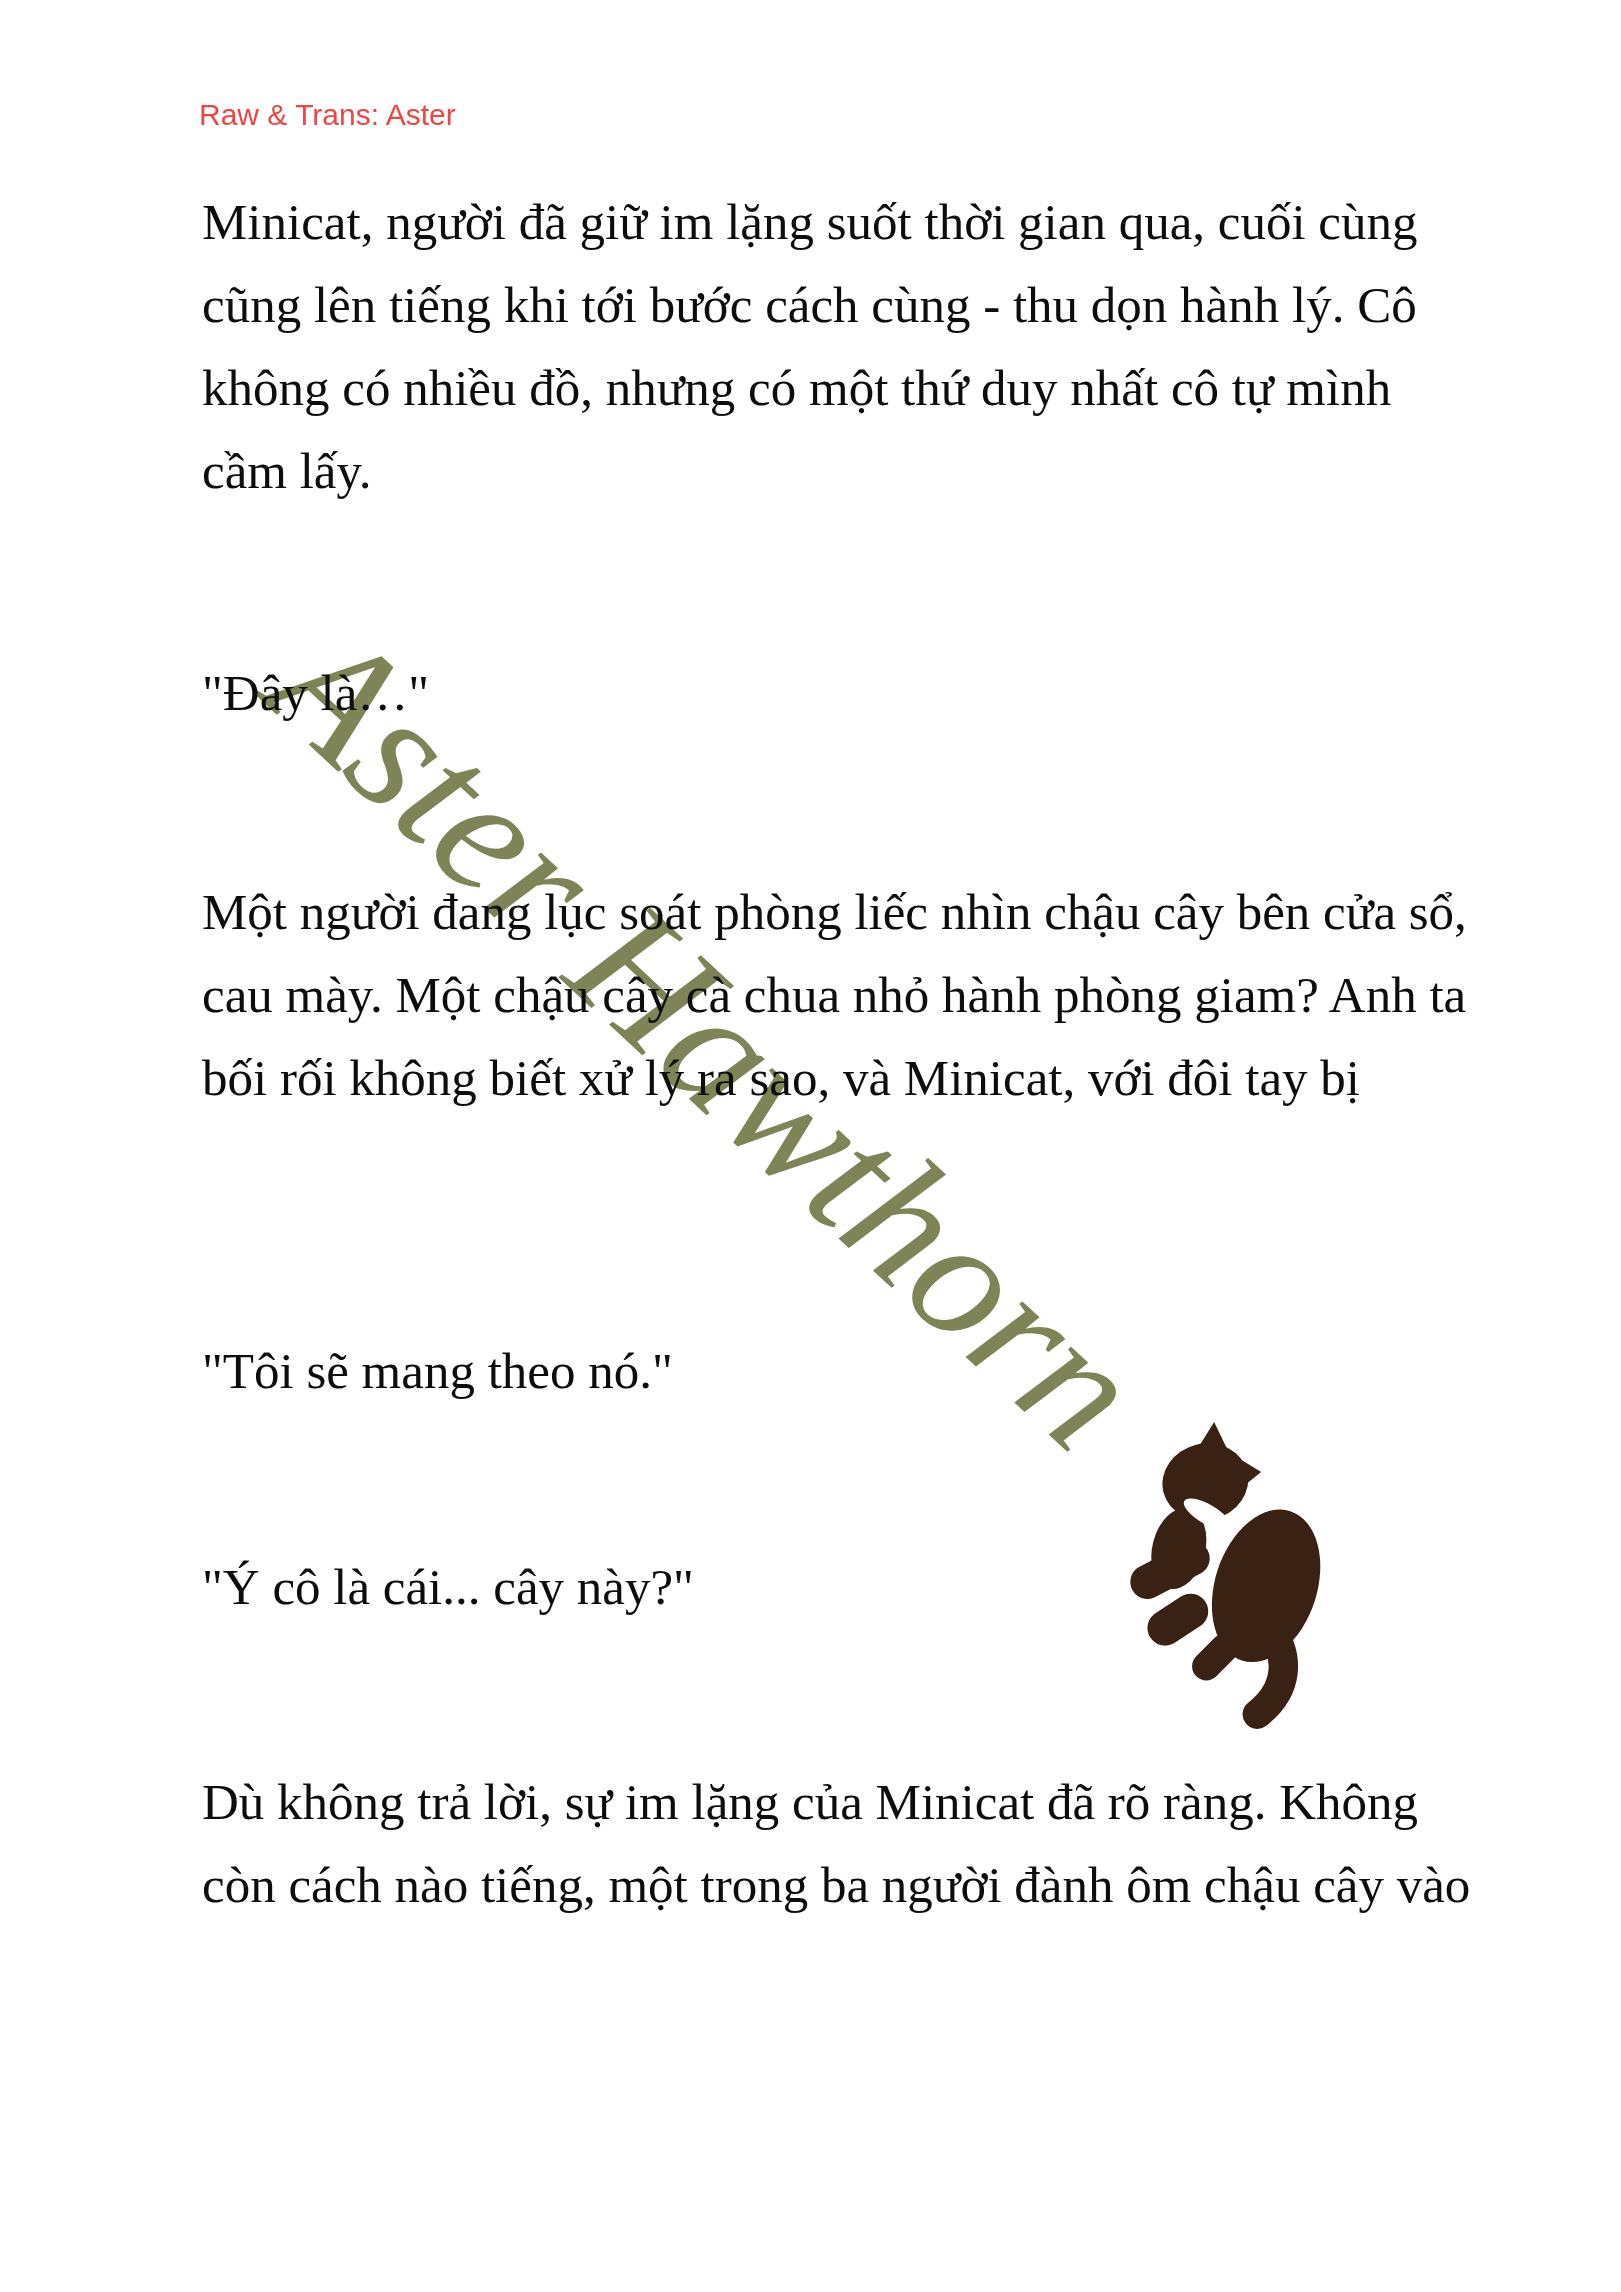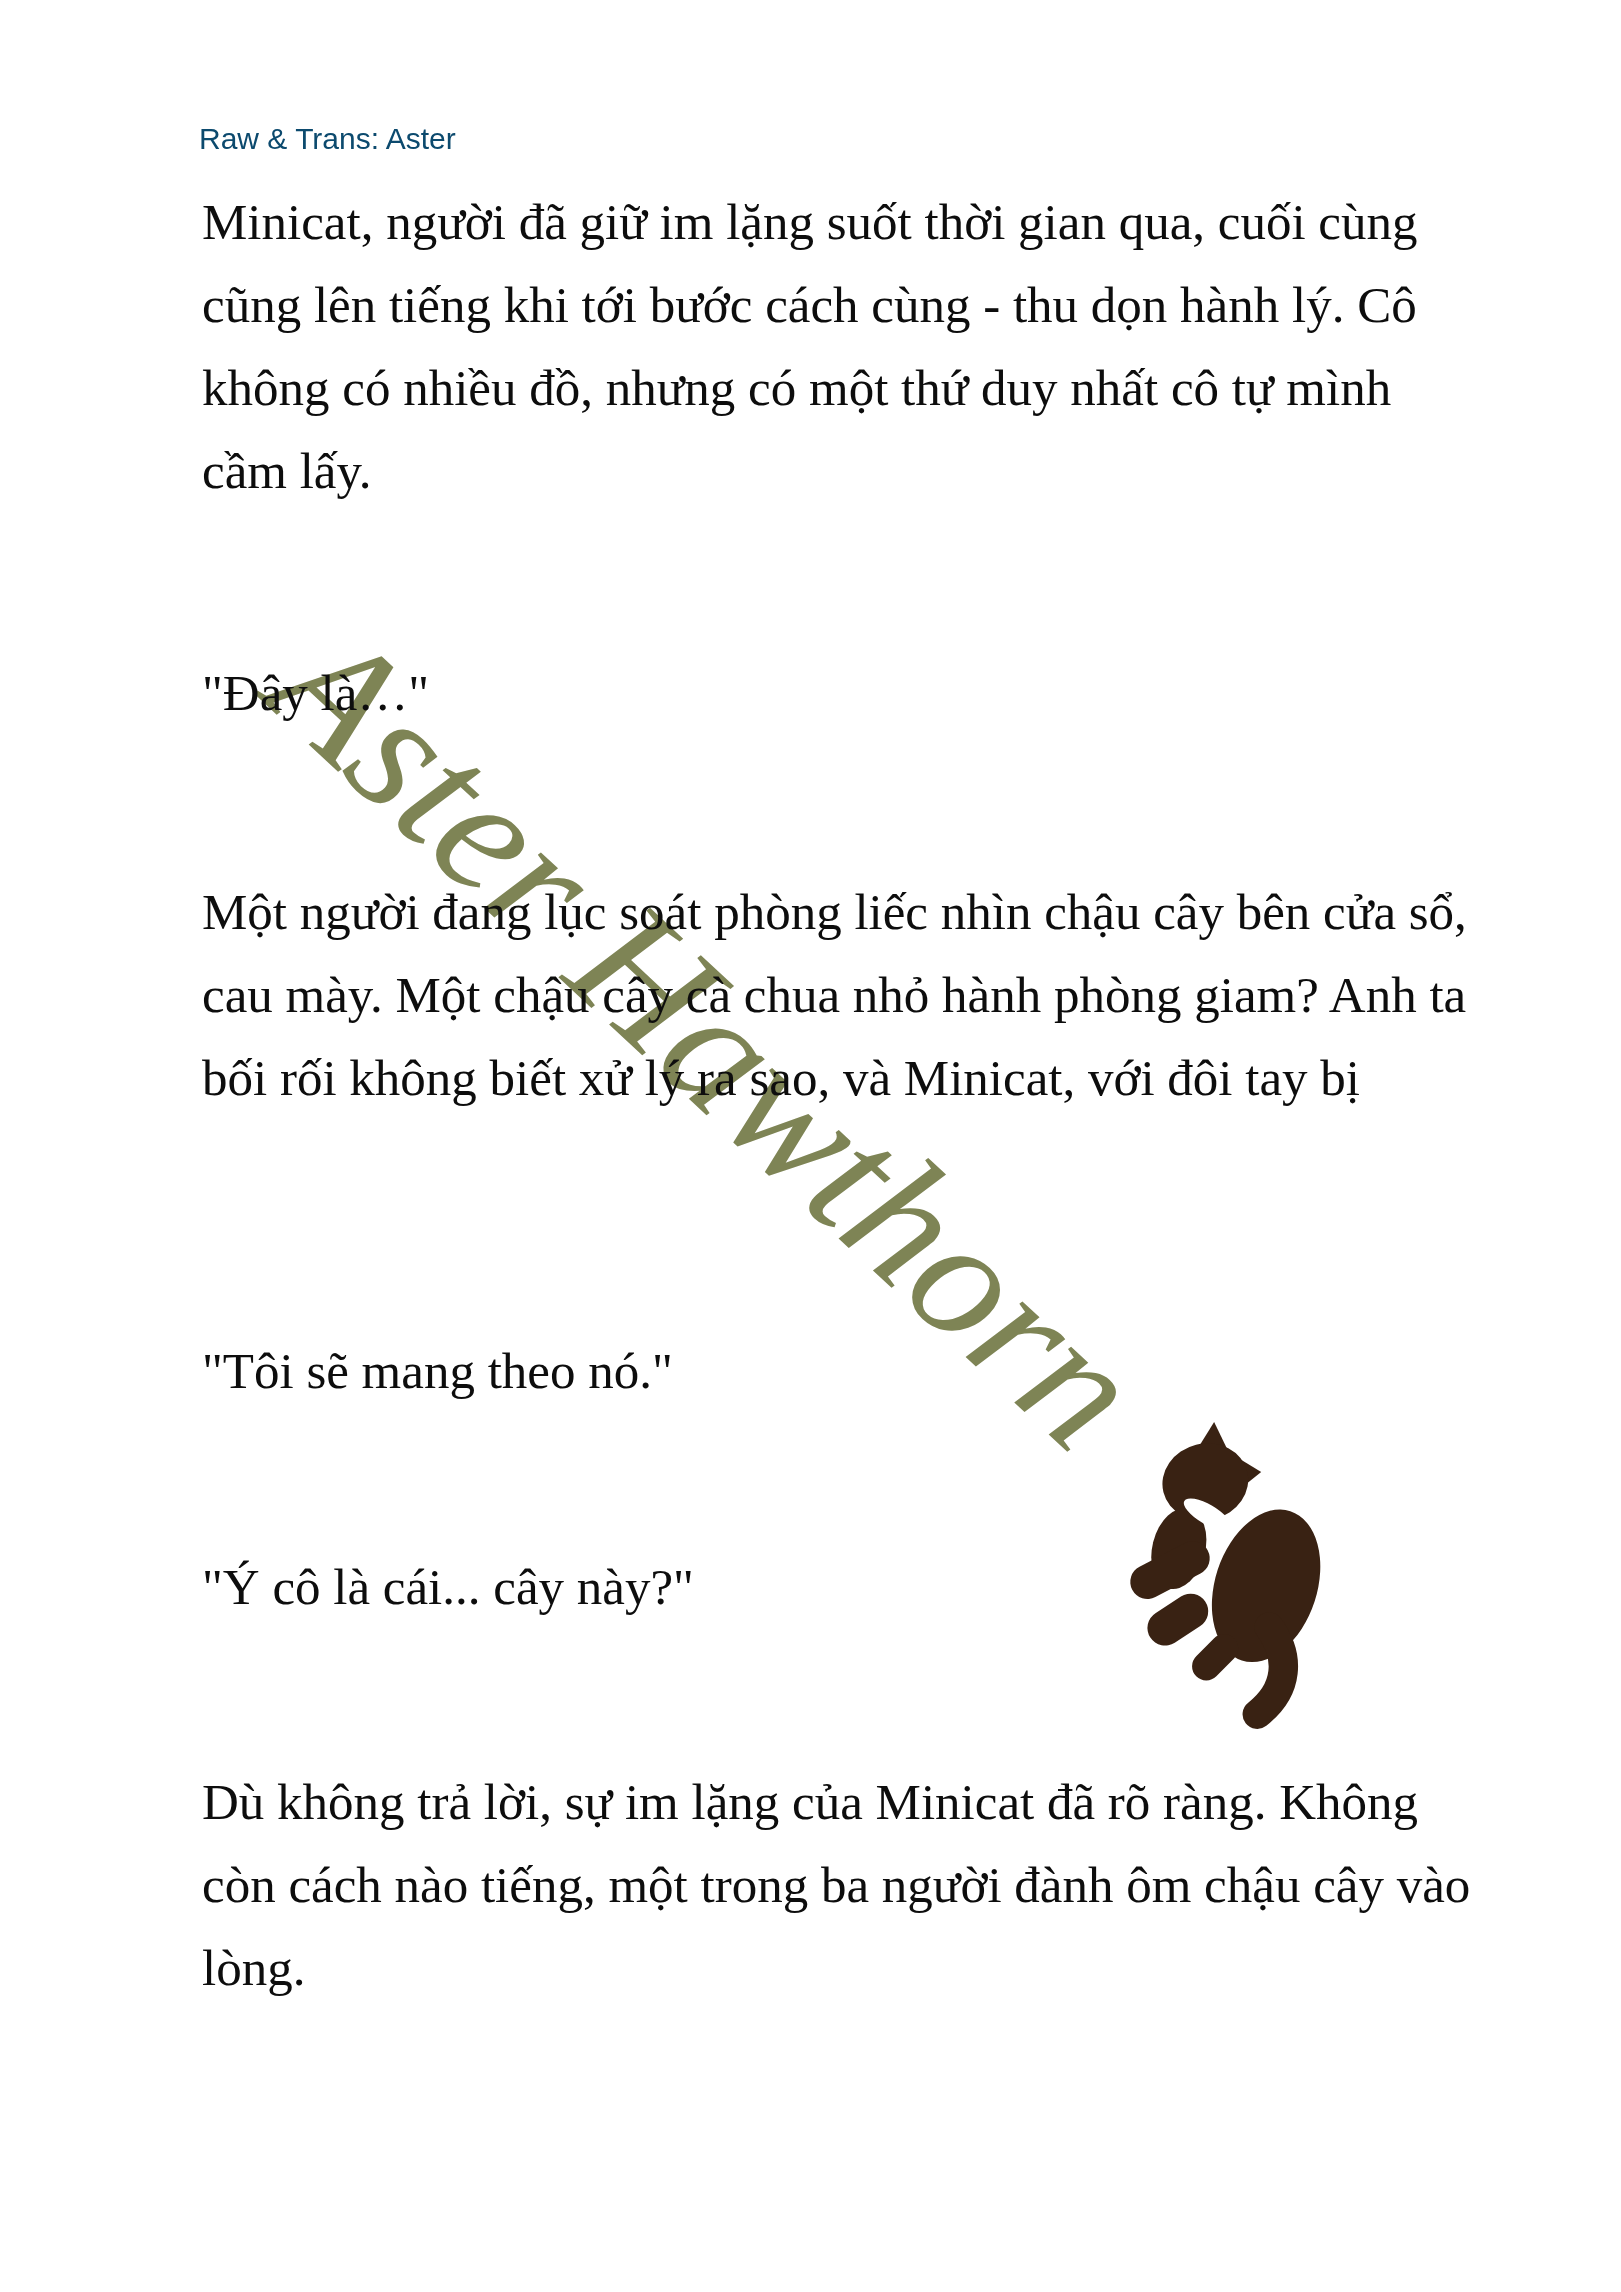--- a/index.html
+++ b/index.html
@@ -7,21 +7,21 @@
     position:relative;
     width:1621px;height:2293px;
     background:#ffffff;
     overflow:hidden;
     margin:0 auto;
   }
   .header{
     position:absolute;left:199px;top:97px;
     font-family:"Liberation Sans",sans-serif;
     font-size:30px;line-height:1.2;
-    color:#0c4a6e;z-index:3;white-space:nowrap;margin-top:24px;
+    color:#ef4444;z-index:3;white-space:nowrap;
   }
   .watermark{
     position:absolute;left:360px;top:594px;
     transform:rotate(43deg);transform-origin:0 0;
     font-family:"Liberation Serif","DejaVu Serif",serif;
     font-style:italic;font-size:173px;line-height:1;
     color:var(--wm-color,#7e8455);
     z-index:1;white-space:nowrap;
   }
   .block{
@@ -90,17 +90,16 @@
     <div>"Tôi sẽ mang theo nó."</div>
   </div>
 
   <div class="block" style="top:1546px">
     <div>"Ý cô là cái... cây này?"</div>
   </div>
 
   <div class="block" style="top:1761px">
     <div>Dù không trả lời, sự im lặng của Minicat đã rõ ràng. Không</div>
     <div>còn cách nào tiếng, một trong ba người đành ôm chậu cây vào</div>
-    <div>lòng.</div>
   </div>
 
 </div>
 
 
 </body></html>

